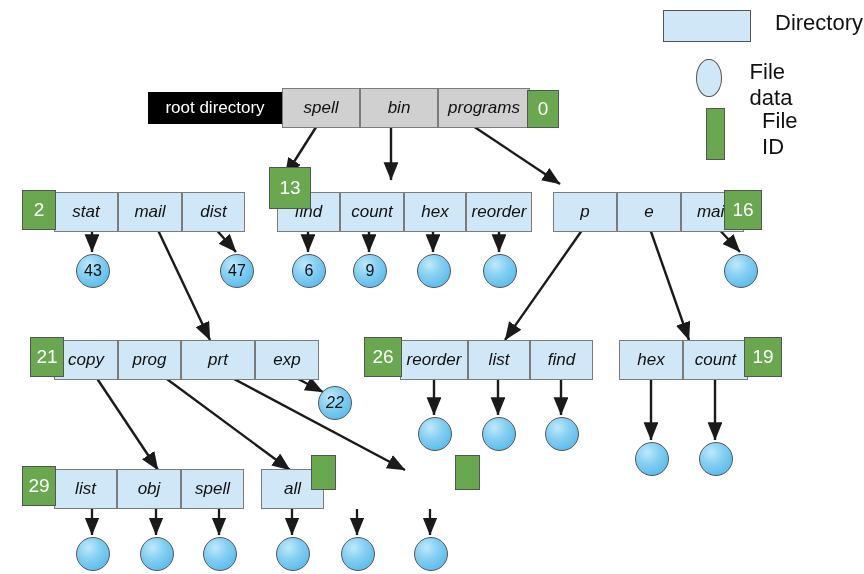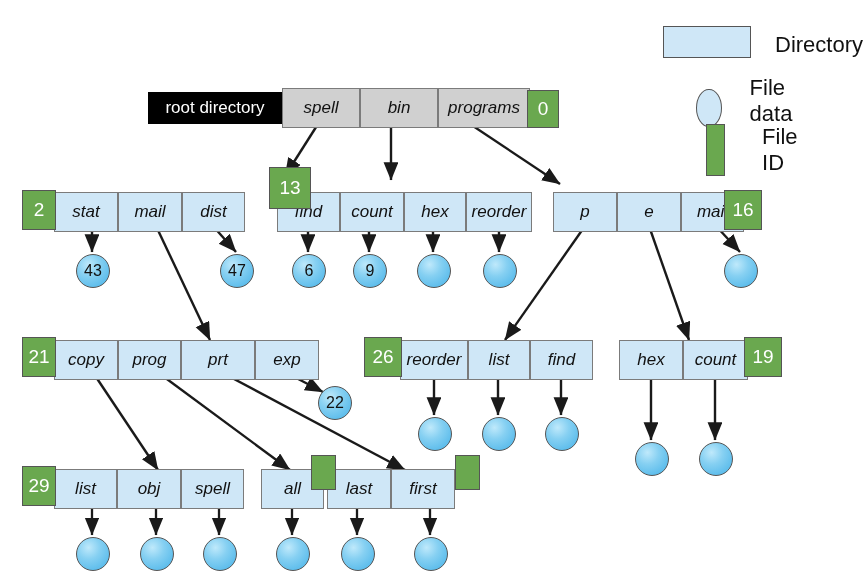--- a/index.html
+++ b/index.html
@@ -57,21 +57,21 @@
     width:32px;height:32px;border-radius:50%;
     border:1.3px solid #555;
     background:radial-gradient(circle at 36% 30%, #bfe9fb 0%, #86d0f2 38%, #46b2e8 100%);
     display:flex;align-items:center;justify-content:center;
     font-size:16px;color:#111;
     z-index:3;
   }
 
   
   #legend{position:absolute;z-index:6;}
-  .lg-row{position:absolute;display:flex;align-items:flex-end;margin-top:16px;}
+  .lg-row{position:absolute;display:flex;align-items:flex-start;}
   .lg-rect{width:86px;height:30px;background:#cfe7f7;border:1.4px solid #555;}
   .lg-circle{width:36px;height:36px;border-radius:50%;background:#cfe7f7;border:1.4px solid #555;}
   .lg-square{width:25px;height:50px;background:#6aa84f;border:1.4px solid #555;}
   .lg-text{font-size:22px;color:#111;}
 </style>
 </head>
 <body>
 
 <div id="canvas">
 
@@ -155,64 +155,60 @@
   <div class="fid" style="left:724px;top:190px;width:36px;height:38px;">16</div>
 
   <div class="fdata" style="left:76px;top:254px;">43</div>
   <div class="fdata" style="left:220px;top:254px;">47</div>
   <div class="fdata" style="left:292px;top:254px;">6</div>
   <div class="fdata" style="left:353px;top:254px;">9</div>
   <div class="fdata" style="left:417px;top:254px;"></div>
   <div class="fdata" style="left:483px;top:254px;"></div>
   <div class="fdata" style="left:724px;top:254px;"></div>
 
-  <div class="fid" style="left:22px;top:337px;width:32px;height:38px;">21</div>
+  <div class="fid" style="left:30px;top:337px;width:32px;height:38px;">21</div>
   <div class="dir" style="left:54px;top:340px;">
     <div class="cell" style="width:64px;">copy</div>
     <div class="cell" style="width:63px;">prog</div>
     <div class="cell" style="width:74px;">prt</div>
     <div class="cell" style="width:64px;">exp</div>
   </div>
 
   <div class="fid" style="left:364px;top:337px;width:36px;height:38px;">26</div>
   <div class="dir" style="left:400px;top:340px;">
     <div class="cell" style="width:68px;">reorder</div>
     <div class="cell" style="width:62px;">list</div>
     <div class="cell" style="width:63px;">find</div>
   </div>
 
   <div class="dir" style="left:619px;top:340px;">
     <div class="cell" style="width:64px;">hex</div>
     <div class="cell" style="width:65px;">count</div>
   </div>
   <div class="fid" style="left:744px;top:337px;width:36px;height:38px;">19</div>
 
-  <div class="fdata" style="left:318px;top:386px;">22</div>
+  <div class="fdata" style="left:318px;top:386px;font-style:italic;">22</div>
   <div class="fdata" style="left:418px;top:417px;"></div>
   <div class="fdata" style="left:482px;top:417px;"></div>
   <div class="fdata" style="left:545px;top:417px;"></div>
   <div class="fdata" style="left:635px;top:442px;"></div>
   <div class="fdata" style="left:699px;top:442px;"></div>
 
   <div class="fid" style="left:22px;top:466px;width:32px;height:38px;">29</div>
   <div class="dir" style="left:54px;top:469px;">
     <div class="cell" style="width:63px;">list</div>
     <div class="cell" style="width:64px;">obj</div>
     <div class="cell" style="width:63px;">spell</div>
   </div>
 
   <div class="dir" style="left:261px;top:469px;">
     <div class="cell" style="width:63px;">all</div>
   </div>
   <div class="fid blank" style="left:311px;top:455px;width:23px;height:33px;"></div>
 
-  <div class="dir" style="left:327px;top:469px;">
-    <div class="cell" style="width:64px;">last</div>
-    <div class="cell" style="width:64px;">first</div>
-  </div>
   <div class="fid blank" style="left:455px;top:455px;width:23px;height:33px;"></div>
 
   <div class="fdata" style="left:76px;top:537px;"></div>
   <div class="fdata" style="left:140px;top:537px;"></div>
   <div class="fdata" style="left:203px;top:537px;"></div>
   <div class="fdata" style="left:276px;top:537px;"></div>
   <div class="fdata" style="left:341px;top:537px;"></div>
   <div class="fdata" style="left:414px;top:537px;"></div>
 
   <div id="legend">

